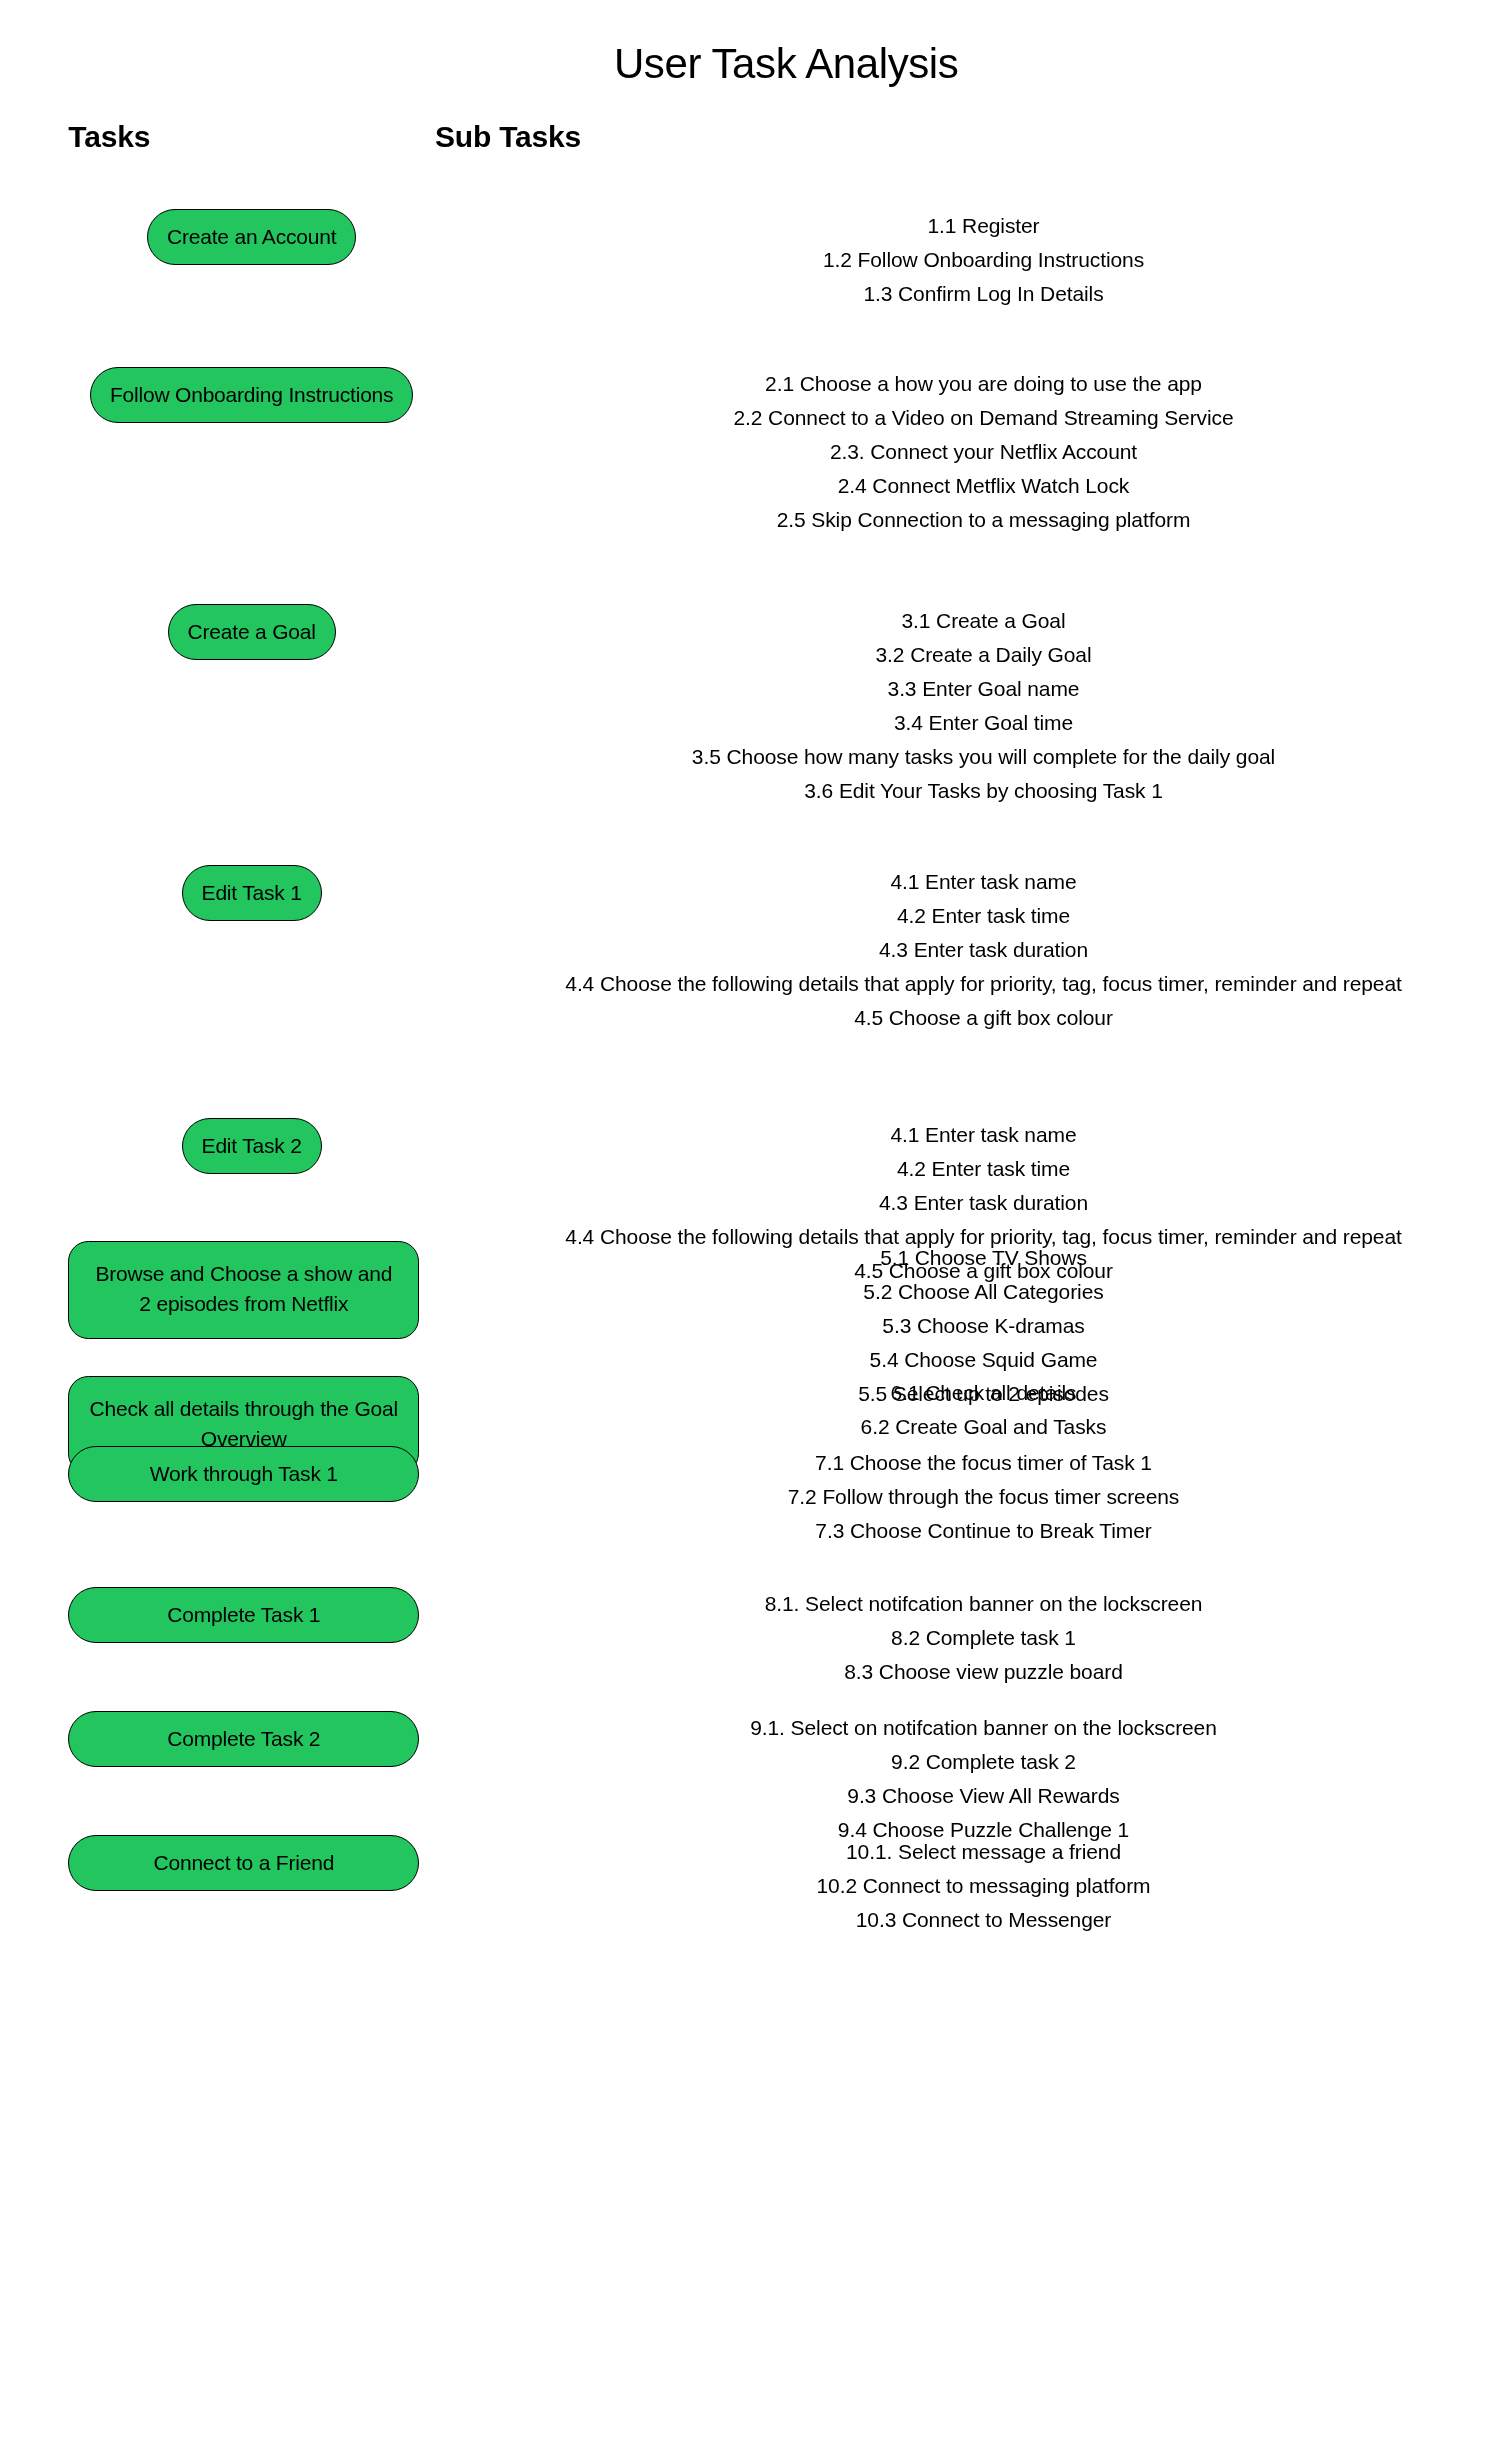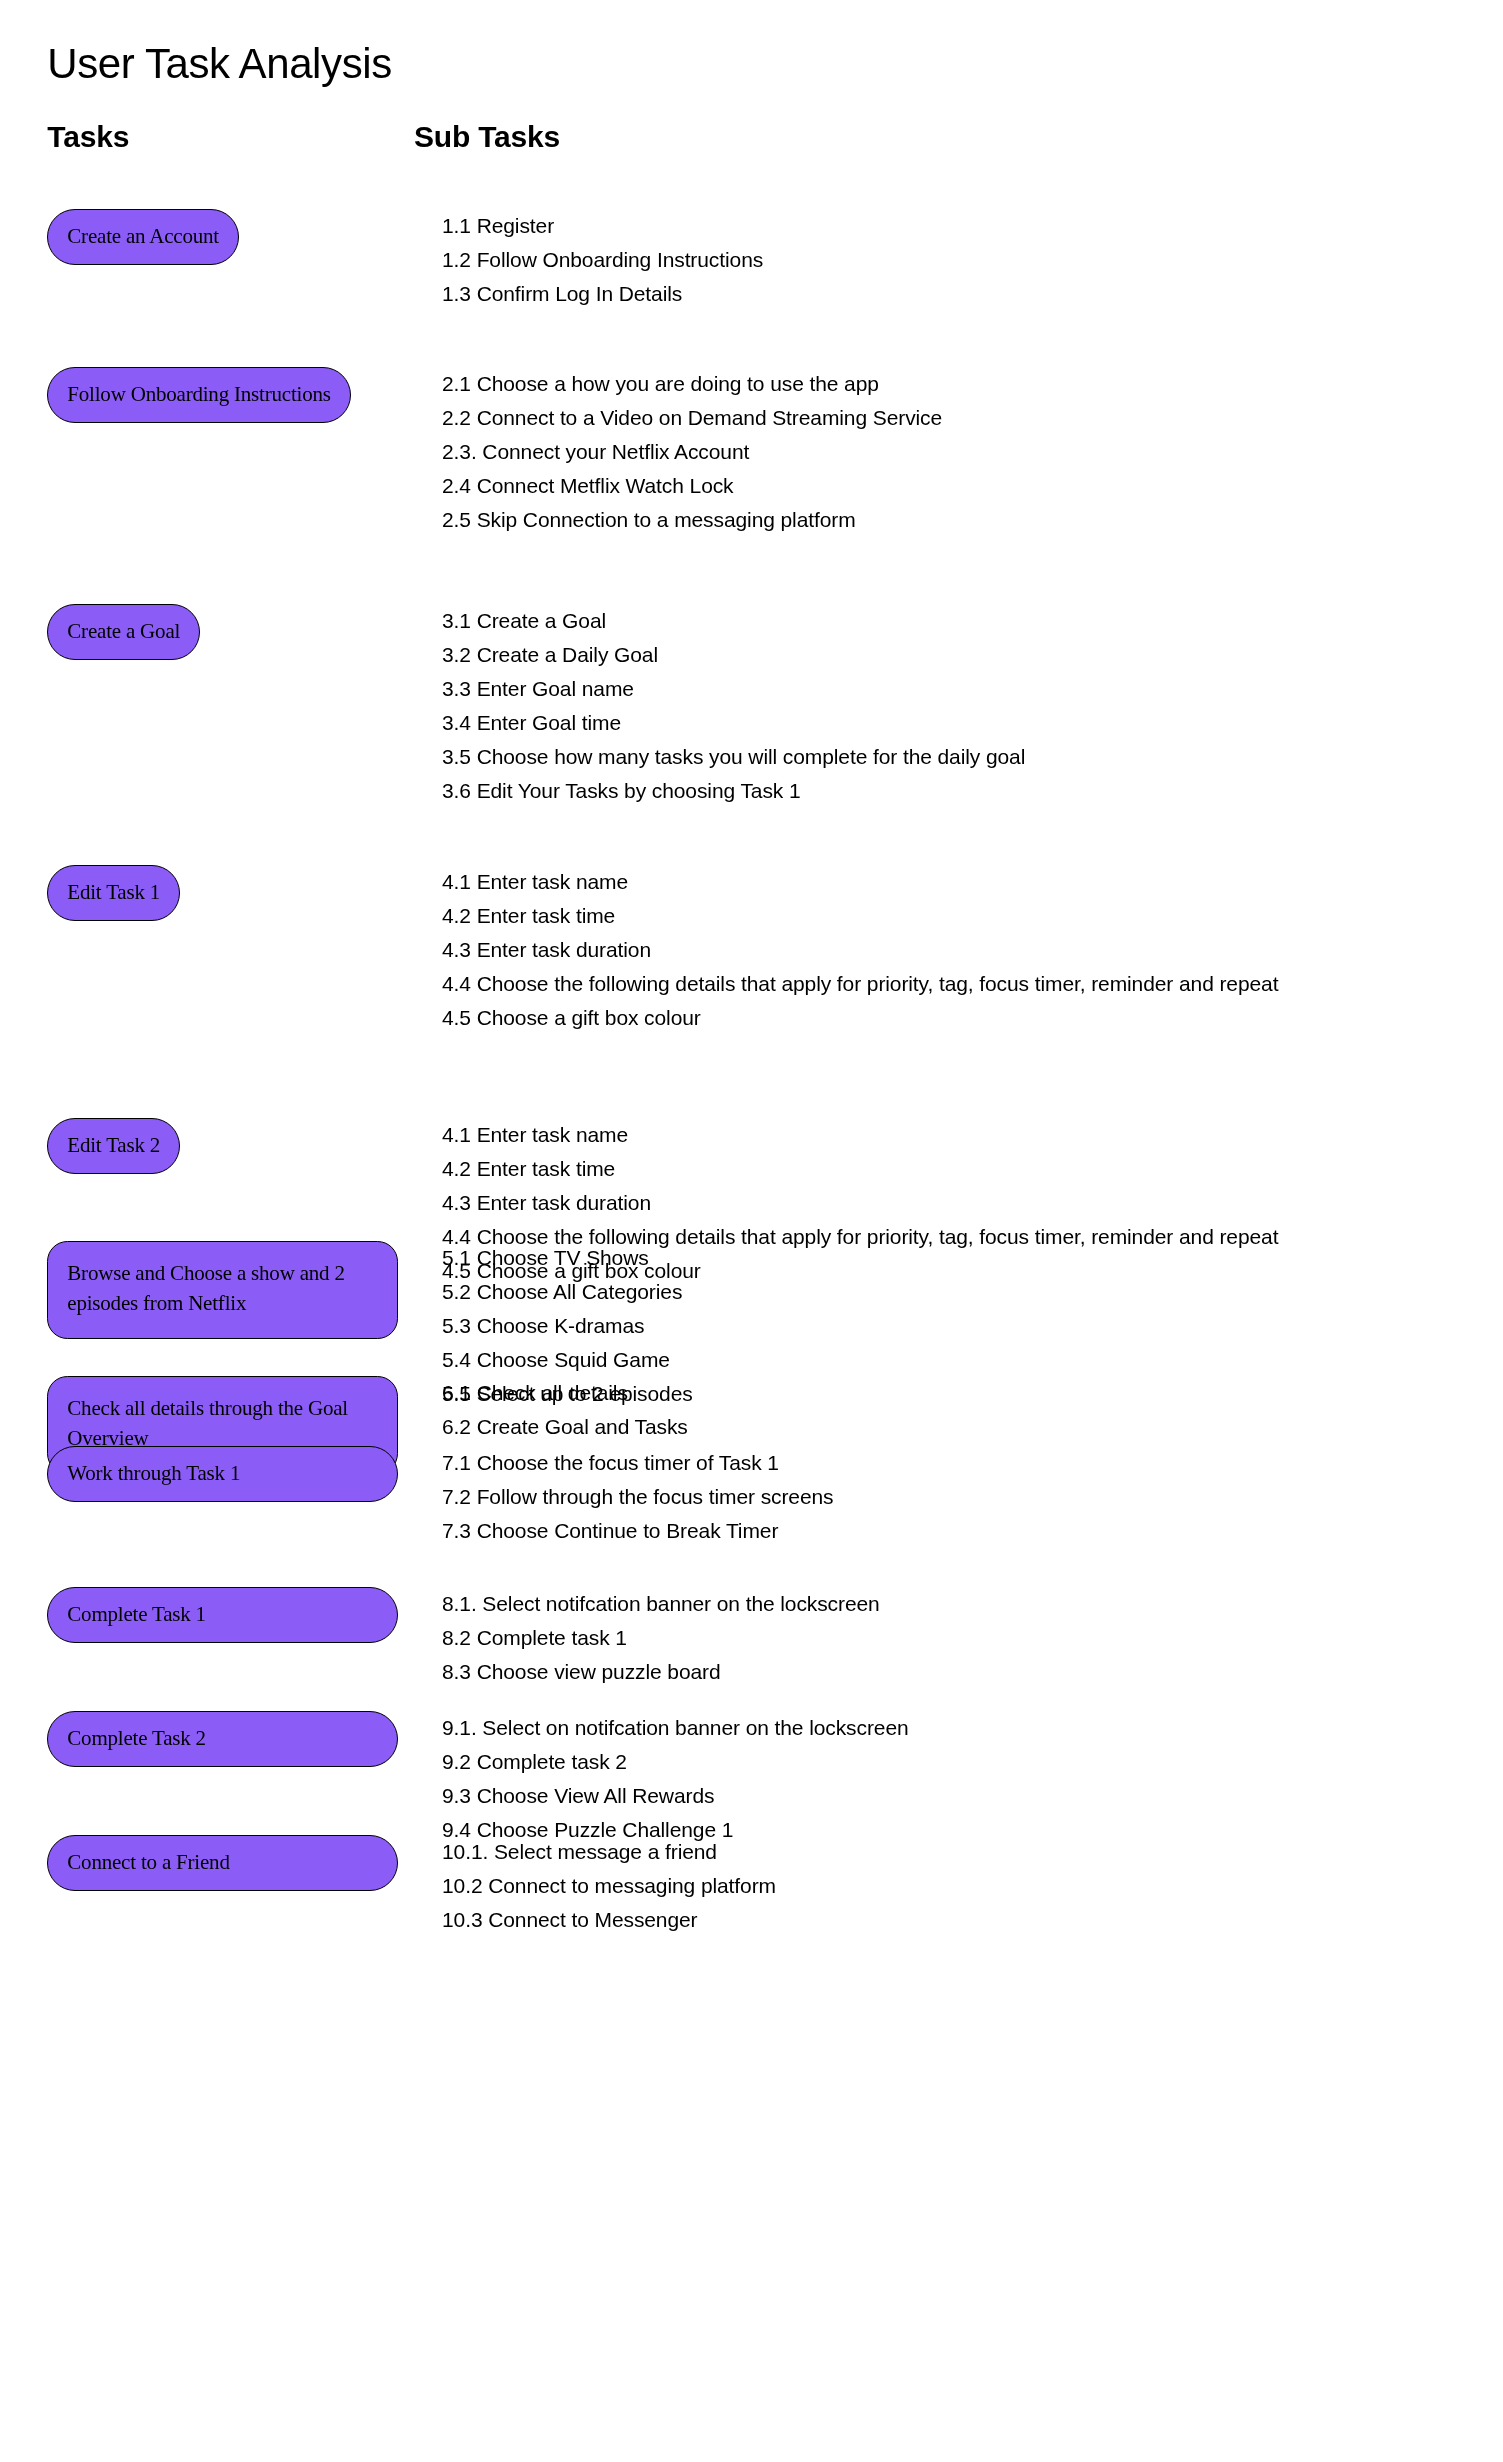--- a/index.html
+++ b/index.html
@@ -13,21 +13,22 @@
     -webkit-font-smoothing: antialiased;
   }
   #page {
     position: relative;
     width: 1504px;
     height: 2462px;
     background: #ffffff;
     overflow: hidden;
   }
   .inner {
-    padding: 41px 0 0 41px;
+    padding: 41px 0 0 62px;
+    text-align: center;
   }
   #doc-title {
     font-size: 42px;
     font-weight: 400;
     letter-spacing: -0.4px;
     line-height: 1.1;
     margin: 0 0 0 0;
     padding-left: 6.3px;
   }
   .col-headers {
@@ -60,29 +61,28 @@
   }
   .sub-cell {
     flex: 1 1 auto;
     box-sizing: border-box;
     padding-left: 28px;
   }
 
   .pill {
     display: inline-block;
     border: 1.6px solid #000000;
-    background: #8b5cf6;
+    background: #22c55e;
     border-radius: 31px;
     box-sizing: border-box;
     font-size: 21px;
     line-height: 1.42;
     letter-spacing: -0.2px;
     padding: 11.7px 19px 12.5px 19px;
     white-space: nowrap;
-    font-family: Liberation Serif, serif;
   }
   .pill.block {
     display: block;
     width: 351px;
     white-space: normal;
     border-radius: 20.4px;
     padding: 17px 19px 19px 19px;
   }
   .pill.wide {
     display: block;

